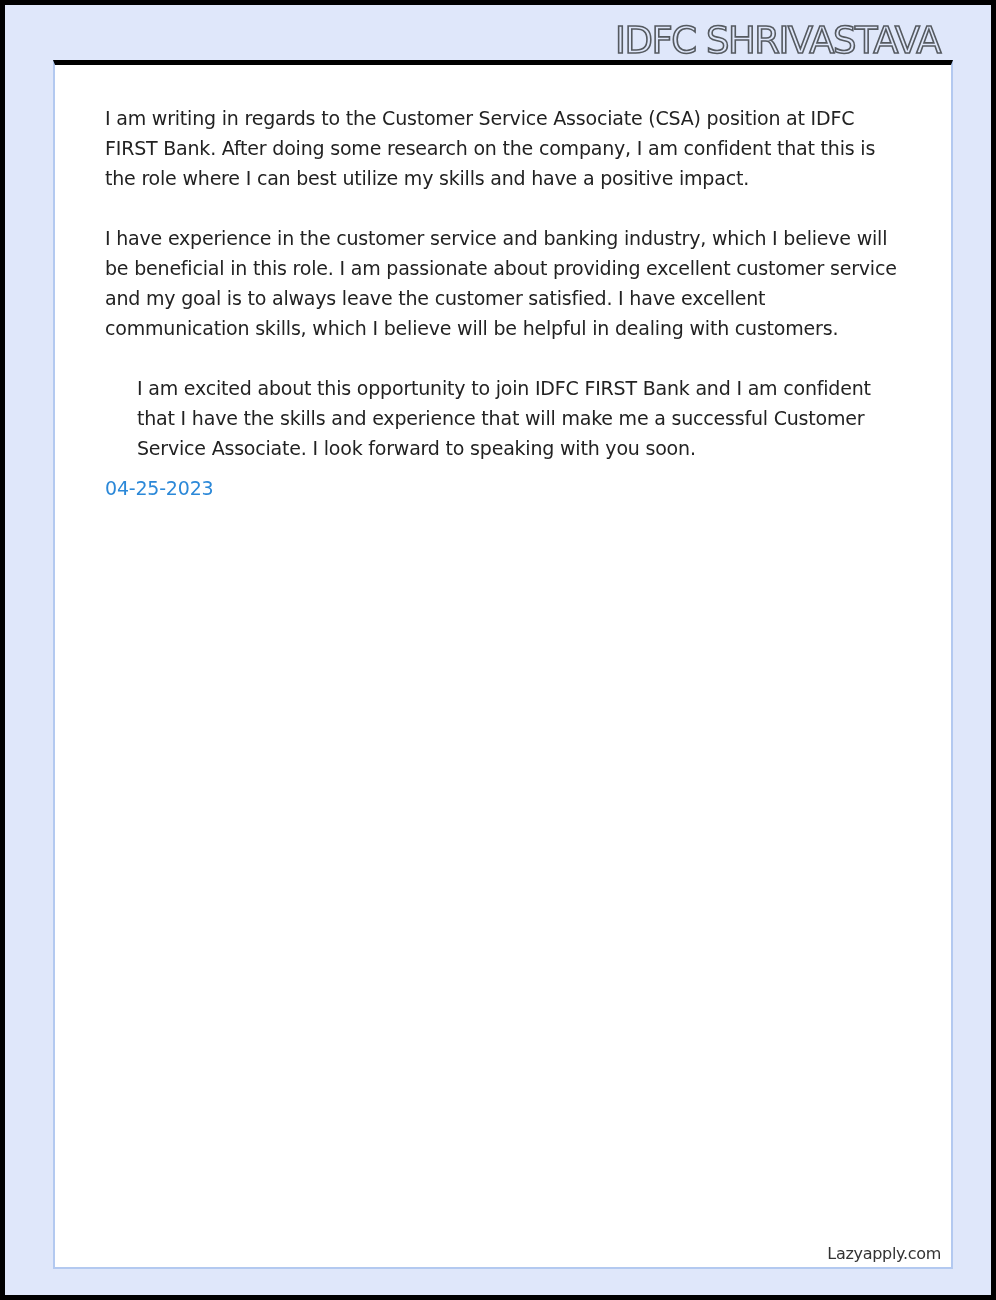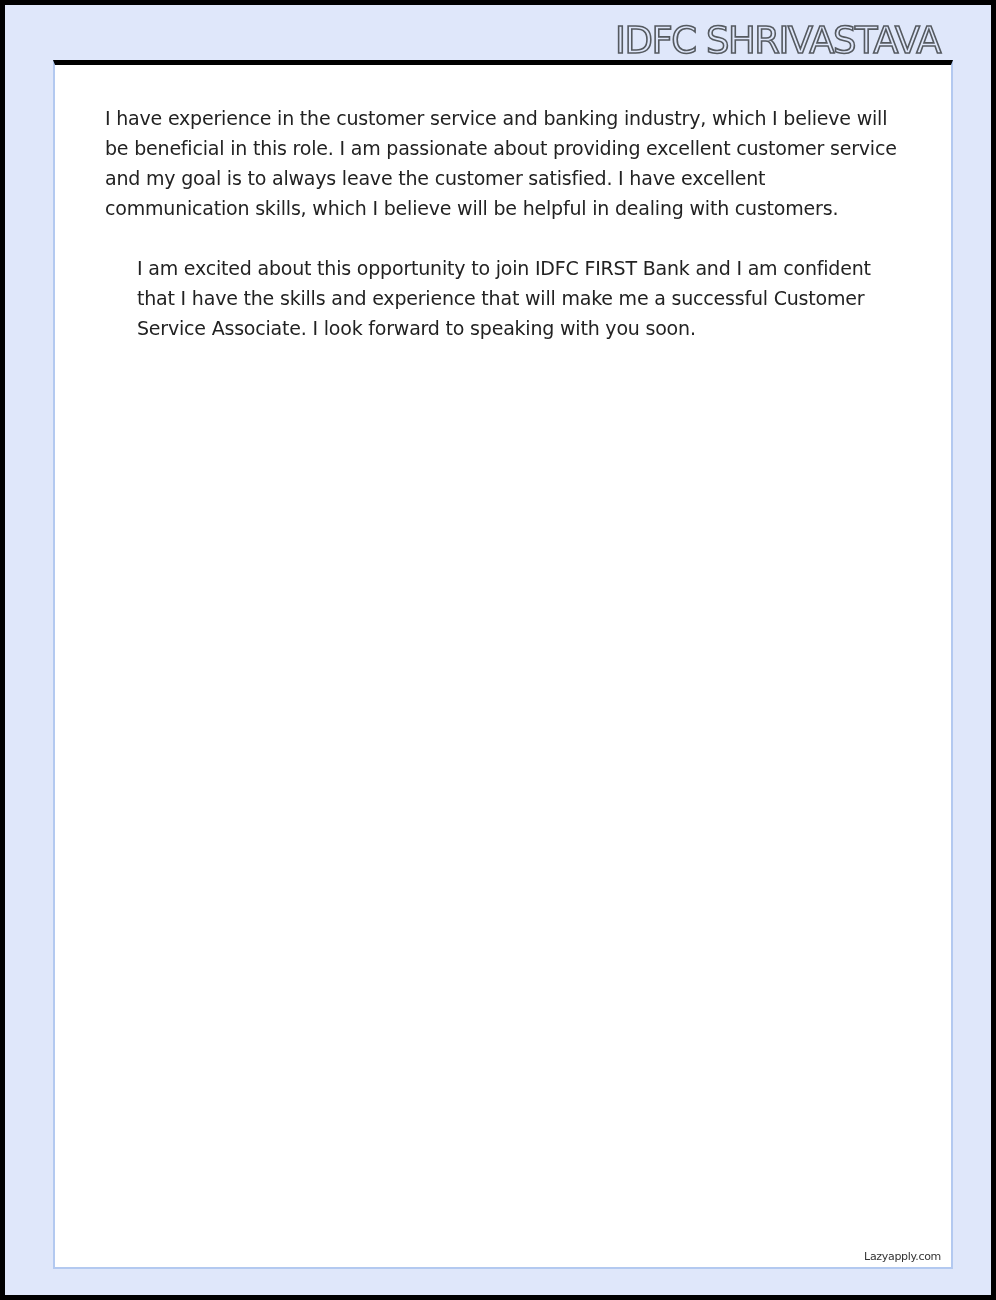--- a/index.html
+++ b/index.html
@@ -66,31 +66,33 @@
     }
     .date {
       color: #2b88d8;
       font-size: 19px;
       line-height: 30px;
     }
     .footer {
       position: absolute;
       right: 10px;
       bottom: 4px;
-      font-size: 11px;
+      font-size: 16px;
       color: #333;
       letter-spacing: -0.3px;
     }
   </style>
 </head>
 <body>
 
 <div class="frame">
   <div class="name">IDFC SHRIVASTAVA</div>
 
   <div class="page">
     <div class="body-text">
+      <p>I am writing in regards to the Customer Service Associate (CSA) position at IDFC FIRST Bank. After doing some research on the company, I am confident that this is the role where I can best utilize my skills and have a positive impact.</p>
       <p>I have experience in the customer service and banking industry, which I believe will be beneficial in this role. I am passionate about providing excellent customer service and my goal is to always leave the customer satisfied. I have excellent communication skills, which I believe will be helpful in dealing with customers.</p>
       <p class="last">I am excited about this opportunity to join IDFC FIRST Bank and I am confident that I have the skills and experience that will make me a successful Customer Service Associate. I look forward to speaking with you soon.</p>
+      <div class="date">04-25-2023</div>
     </div>
     <div class="footer">Lazyapply.com</div>
   </div>
 </div>
 
 </body></html>

